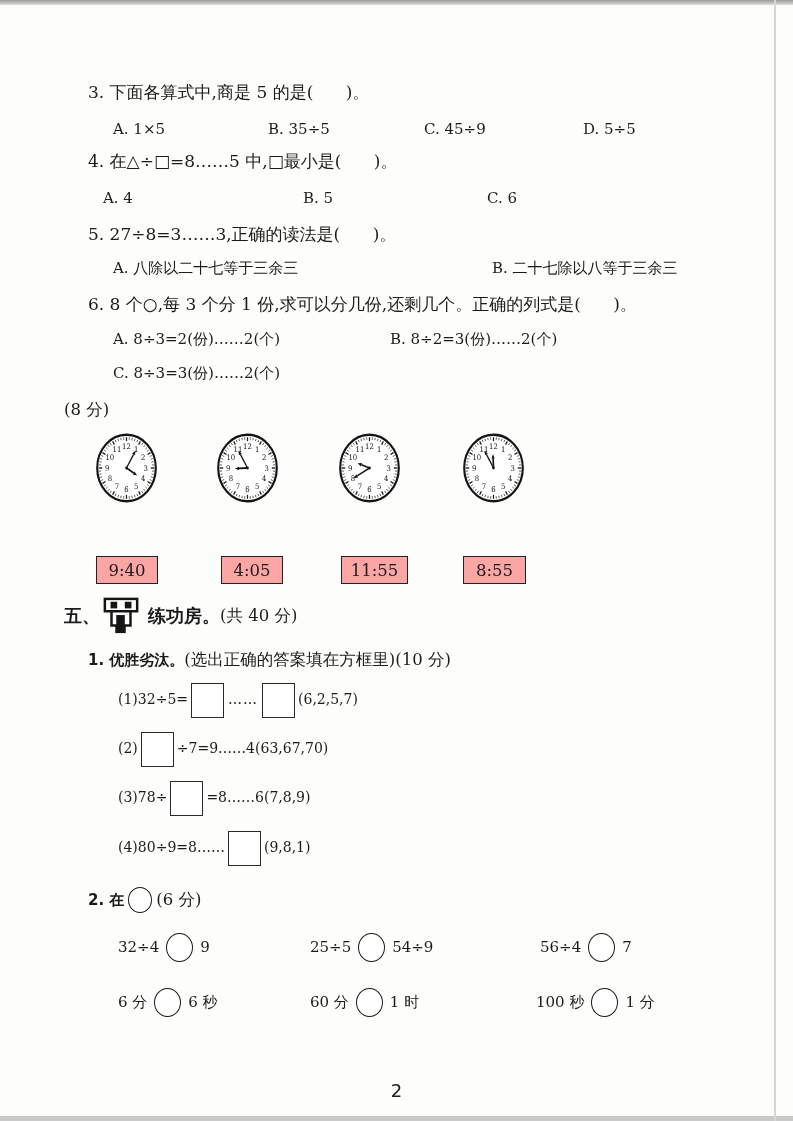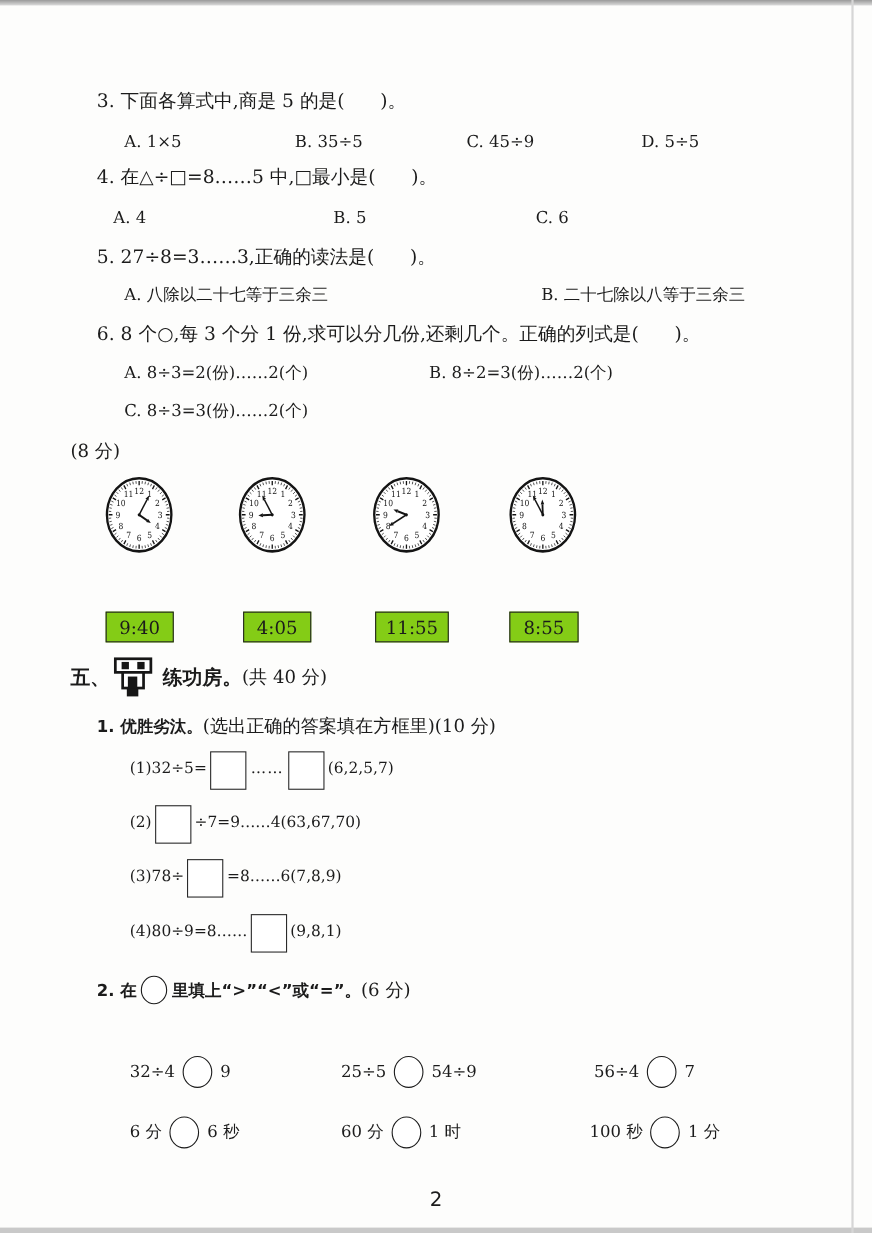--- a/index.html
+++ b/index.html
@@ -10,32 +10,32 @@
   }
   .abs{position:absolute;}
   .txt{white-space:pre;font-size:15px;line-height:1.25;}
   .stem{font-size:17px;}
   .hd{font-family:"DejaVu Sans","Liberation Sans",sans-serif;font-weight:700;font-size:18px;}
   .hd-note{font-family:"DejaVu Serif","Liberation Serif",serif;font-weight:400;font-size:16.5px;}
   .subhd{font-family:"DejaVu Sans","Liberation Sans",sans-serif;font-weight:700;font-size:15px;}
   .row{display:flex;align-items:center;}
   .clock{width:63px;height:70px;}
   .tbox{
-    height:26px;border:1.6px solid #222;background:#84cc16;
+    height:26px;border:1.6px solid #222;background:#fca5a5;
     display:flex;align-items:center;justify-content:center;
     font-size:16.5px;font-weight:500;
   }
   .fillrow{height:36px;display:flex;align-items:center;font-size:17.5px;}
   .fillrow .txt{font-size:14px;}
   .fbox{
     width:31px;height:33px;border:1.5px solid #2a2a2a;background:#fff;
     display:inline-block;margin:0 3px;flex:0 0 auto;
   }
   .dots{letter-spacing:1px;margin:0 1px;}
-  .cmp{display:flex;align-items:center;font-size:17px;height:28px;margin-top:27px;}
+  .cmp{display:flex;align-items:center;font-size:17px;height:28px;}
   .circle{
     width:25px;height:27px;border:1.7px solid #1b1b1b;border-radius:50%;
     display:inline-block;margin:0 7px;background:#fff;flex:0 0 auto;
   }
   .circle.sm{width:22px;height:24px;margin:0 4px;}
   .edge-top{left:0;top:0;width:793px;height:5px;background:linear-gradient(#9a9a9a,#dcdcdc);}
   .edge-bottom{left:0;top:1116px;width:793px;height:5px;background:#c9c9c9;}
   .edge-right{left:774px;top:0;width:2px;height:1121px;background:#d6d6d6;}
   .pagenum{left:0;top:1080px;width:793px;text-align:center;
     font-family:"DejaVu Sans","Liberation Sans",sans-serif;font-size:18px;}
@@ -452,21 +452,20 @@
 </div>
 <div class="abs fillrow" style="left:118px;top:830px">
   <span class="txt">(4)80÷9=8……</span>
   <span class="fbox"></span>
   <span class="txt">(9,8,1)</span>
 </div>
 
 <div class="abs row" style="left:88px;top:887px">
   <span class="subhd">2. 在</span>
   <span class="circle sm"></span>
-  <span class="subhd">里填上“&gt;”“&lt;”或“=”。</span>
   <span class="hd-note">(6 分)</span>
 </div>
 
 <div class="abs cmp" style="left:118px;top:933px">
   <span class="txt">32÷4</span>
   <span class="circle"></span>
   <span class="txt">9</span>
 </div>
 <div class="abs cmp" style="left:310px;top:933px">
   <span class="txt">25÷5</span>

